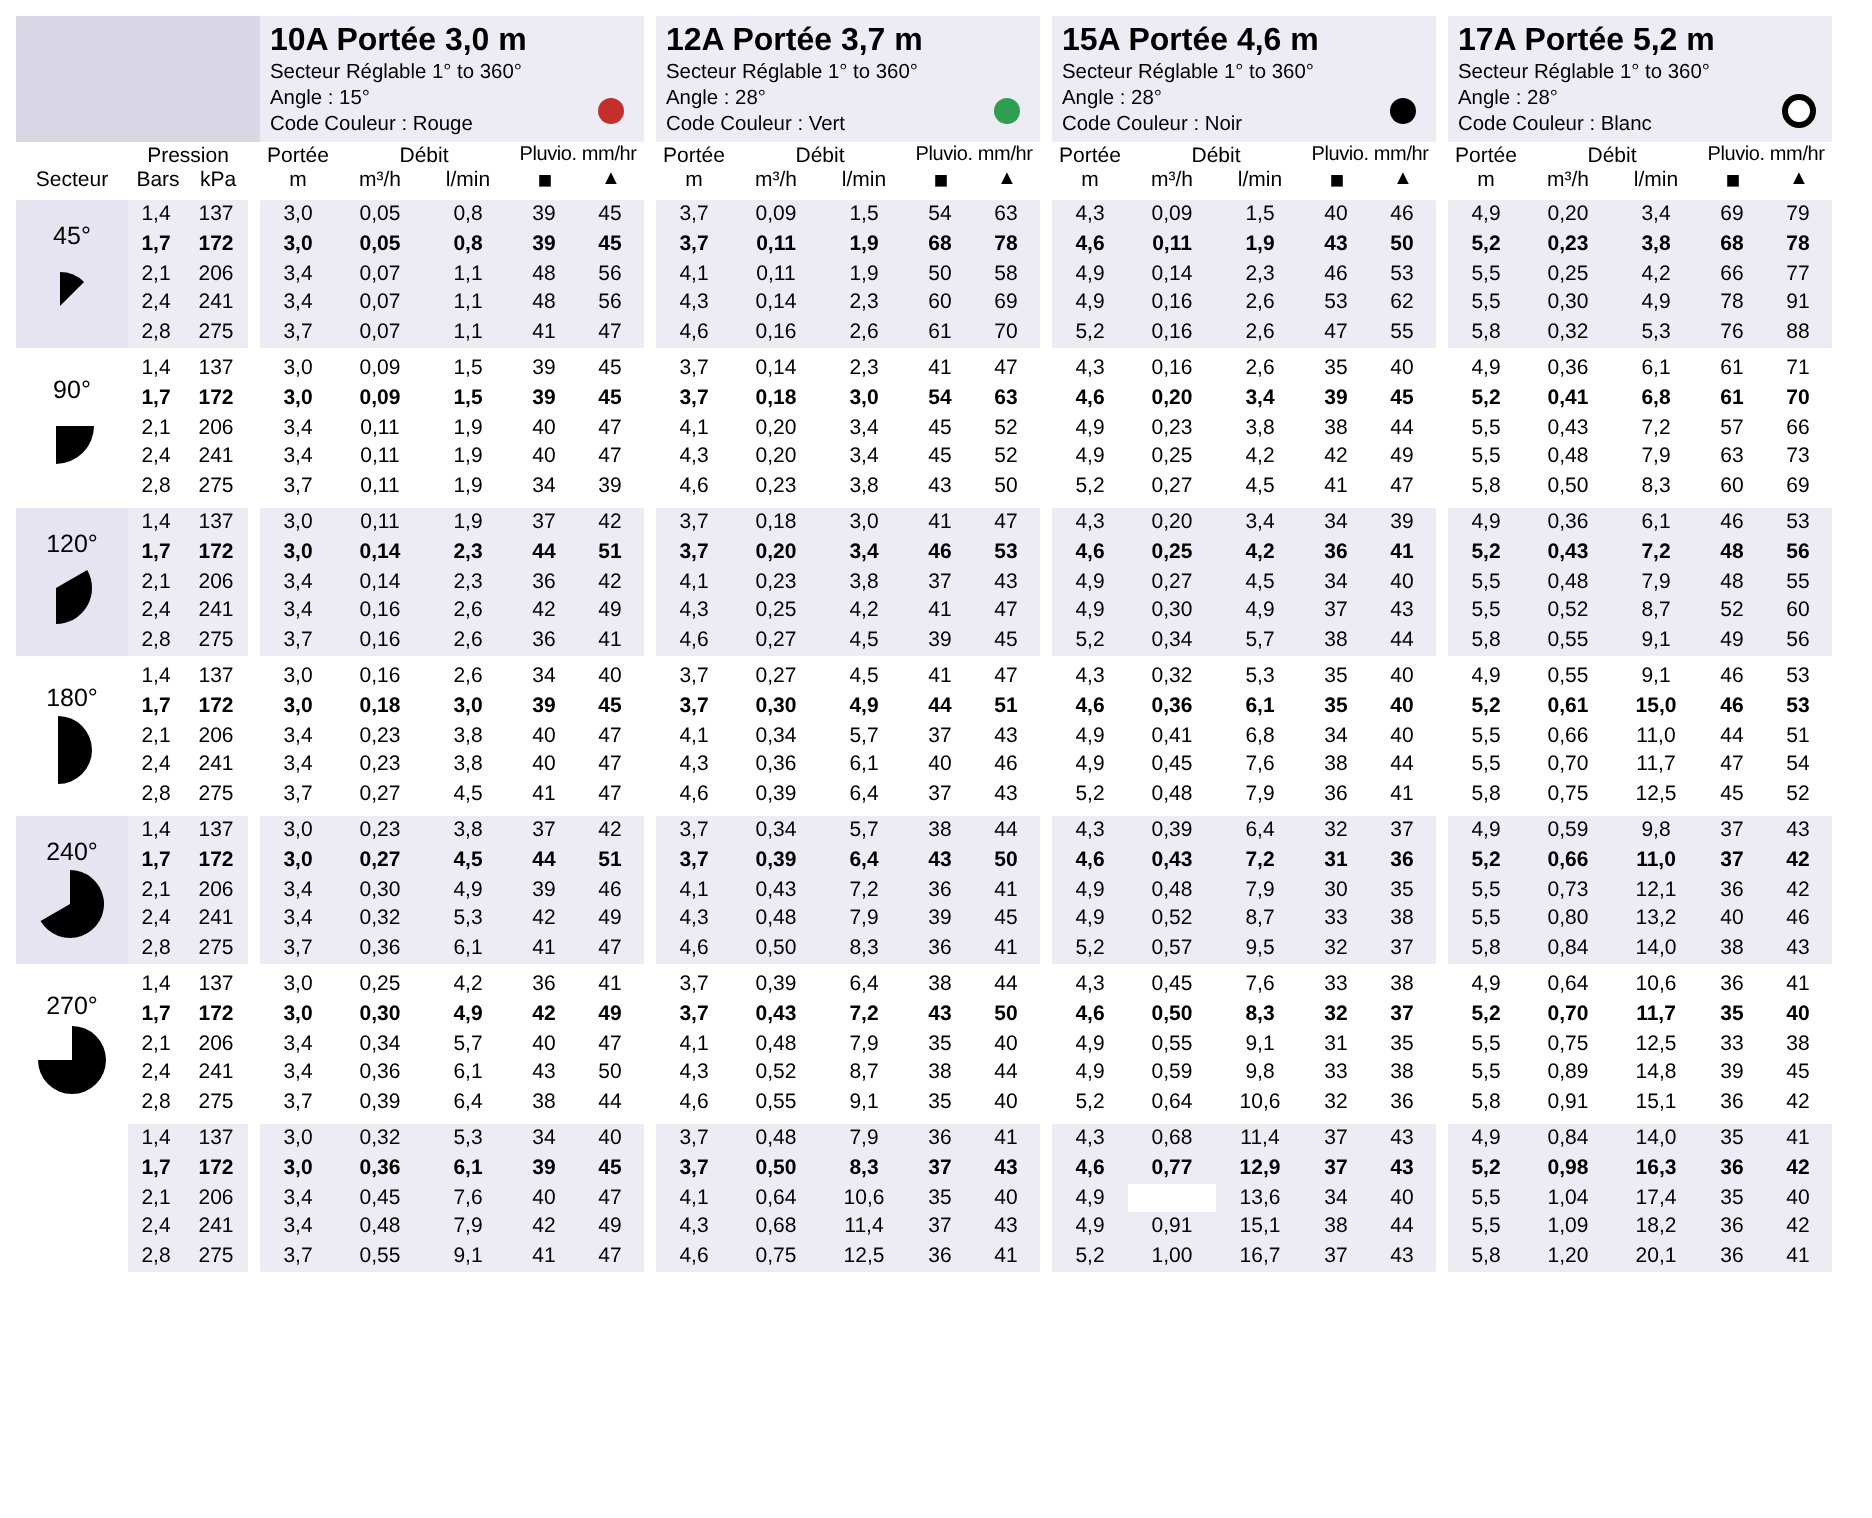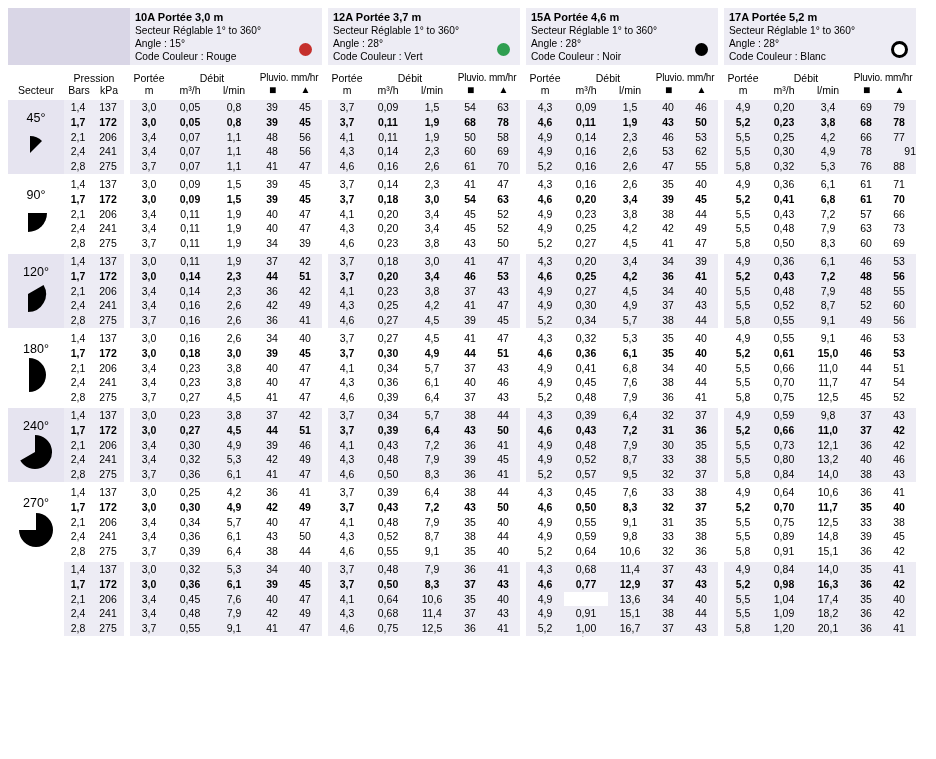--- a/index.html
+++ b/index.html
@@ -4,21 +4,21 @@
 <style>
   html,body{margin:0;padding:0;background:#fff;}
   body{width:936px;height:759px;font-family:"Liberation Sans",sans-serif;color:#000;overflow:hidden;}
   .wrap{margin:8px 0 0 8px;width:916px;}
   .titlebar{background:#b4adca;font-weight:bold;font-size:13.5px;padding:3px 0 4px 7px;letter-spacing:.2px;}
   .grid{display:grid;grid-template-columns:56px 28px 32px 6px 38px 44px 44px 32px 34px 6px 38px 44px 44px 32px 34px 6px 38px 44px 44px 32px 34px 6px 38px 44px 44px 32px 34px;}
   
   #band{margin-top:2px;height:57px;}
   .band-left{grid-column:1/5;background:#d9d6e6;}
   .nozzle-box{background:#edecf4;position:relative;padding:3px 4px 2px 5px;font-size:10.2px;line-height:1.28;white-space:nowrap;}
-  .nozzle-title{font-weight:bold;font-size:11px;line-height:1.2;}
+  .nozzle-title{font-weight:bold;font-size:16px;line-height:1.2;}
   .dot{position:absolute;right:10px;bottom:9px;width:13px;height:13px;border-radius:50%;}
   .dot.outline{width:11px;height:11px;background:#fff;border:3px solid #000;right:8px;bottom:7px;}
   
   #colhead{height:31px;font-size:10.5px;margin-top:1px;}
   .ch{display:flex;flex-direction:column;justify-content:flex-end;text-align:center;padding-bottom:1px;line-height:12px;}
   .ch .sub{display:flex;}
   .ch .sub span{flex:1;}
   .glyph-sq{font-size:12px;line-height:12px;}
   .glyph-tri{font-size:10px;line-height:12px;}
   .nowrap{white-space:nowrap;font-size:10px;letter-spacing:-.2px;}
@@ -238,21 +238,21 @@
         <div class="cell" style="grid-area: 4 / 15;">69</div>
         <div class="cell" style="grid-area: 4 / 17;">4,9</div>
         <div class="cell" style="grid-area: 4 / 18;">0,16</div>
         <div class="cell" style="grid-area: 4 / 19;">2,6</div>
         <div class="cell" style="grid-area: 4 / 20;">53</div>
         <div class="cell" style="grid-area: 4 / 21;">62</div>
         <div class="cell" style="grid-area: 4 / 23;">5,5</div>
         <div class="cell" style="grid-area: 4 / 24;">0,30</div>
         <div class="cell" style="grid-area: 4 / 25;">4,9</div>
         <div class="cell" style="grid-area: 4 / 26;">78</div>
-        <div class="cell" style="grid-area: 4 / 27; text-align: right;">91</div>
+        <div class="cell" style="grid-area: 4 / 27;">91</div>
         <div class="cell" style="grid-area: 5 / 2;">2,8</div>
         <div class="cell" style="grid-area: 5 / 3;">275</div>
         <div class="cell" style="grid-area: 5 / 5;">3,7</div>
         <div class="cell" style="grid-area: 5 / 6;">0,07</div>
         <div class="cell" style="grid-area: 5 / 7;">1,1</div>
         <div class="cell" style="grid-area: 5 / 8;">41</div>
         <div class="cell" style="grid-area: 5 / 9;">47</div>
         <div class="cell" style="grid-area: 5 / 11;">4,6</div>
         <div class="cell" style="grid-area: 5 / 12;">0,16</div>
         <div class="cell" style="grid-area: 5 / 13;">2,6</div>

